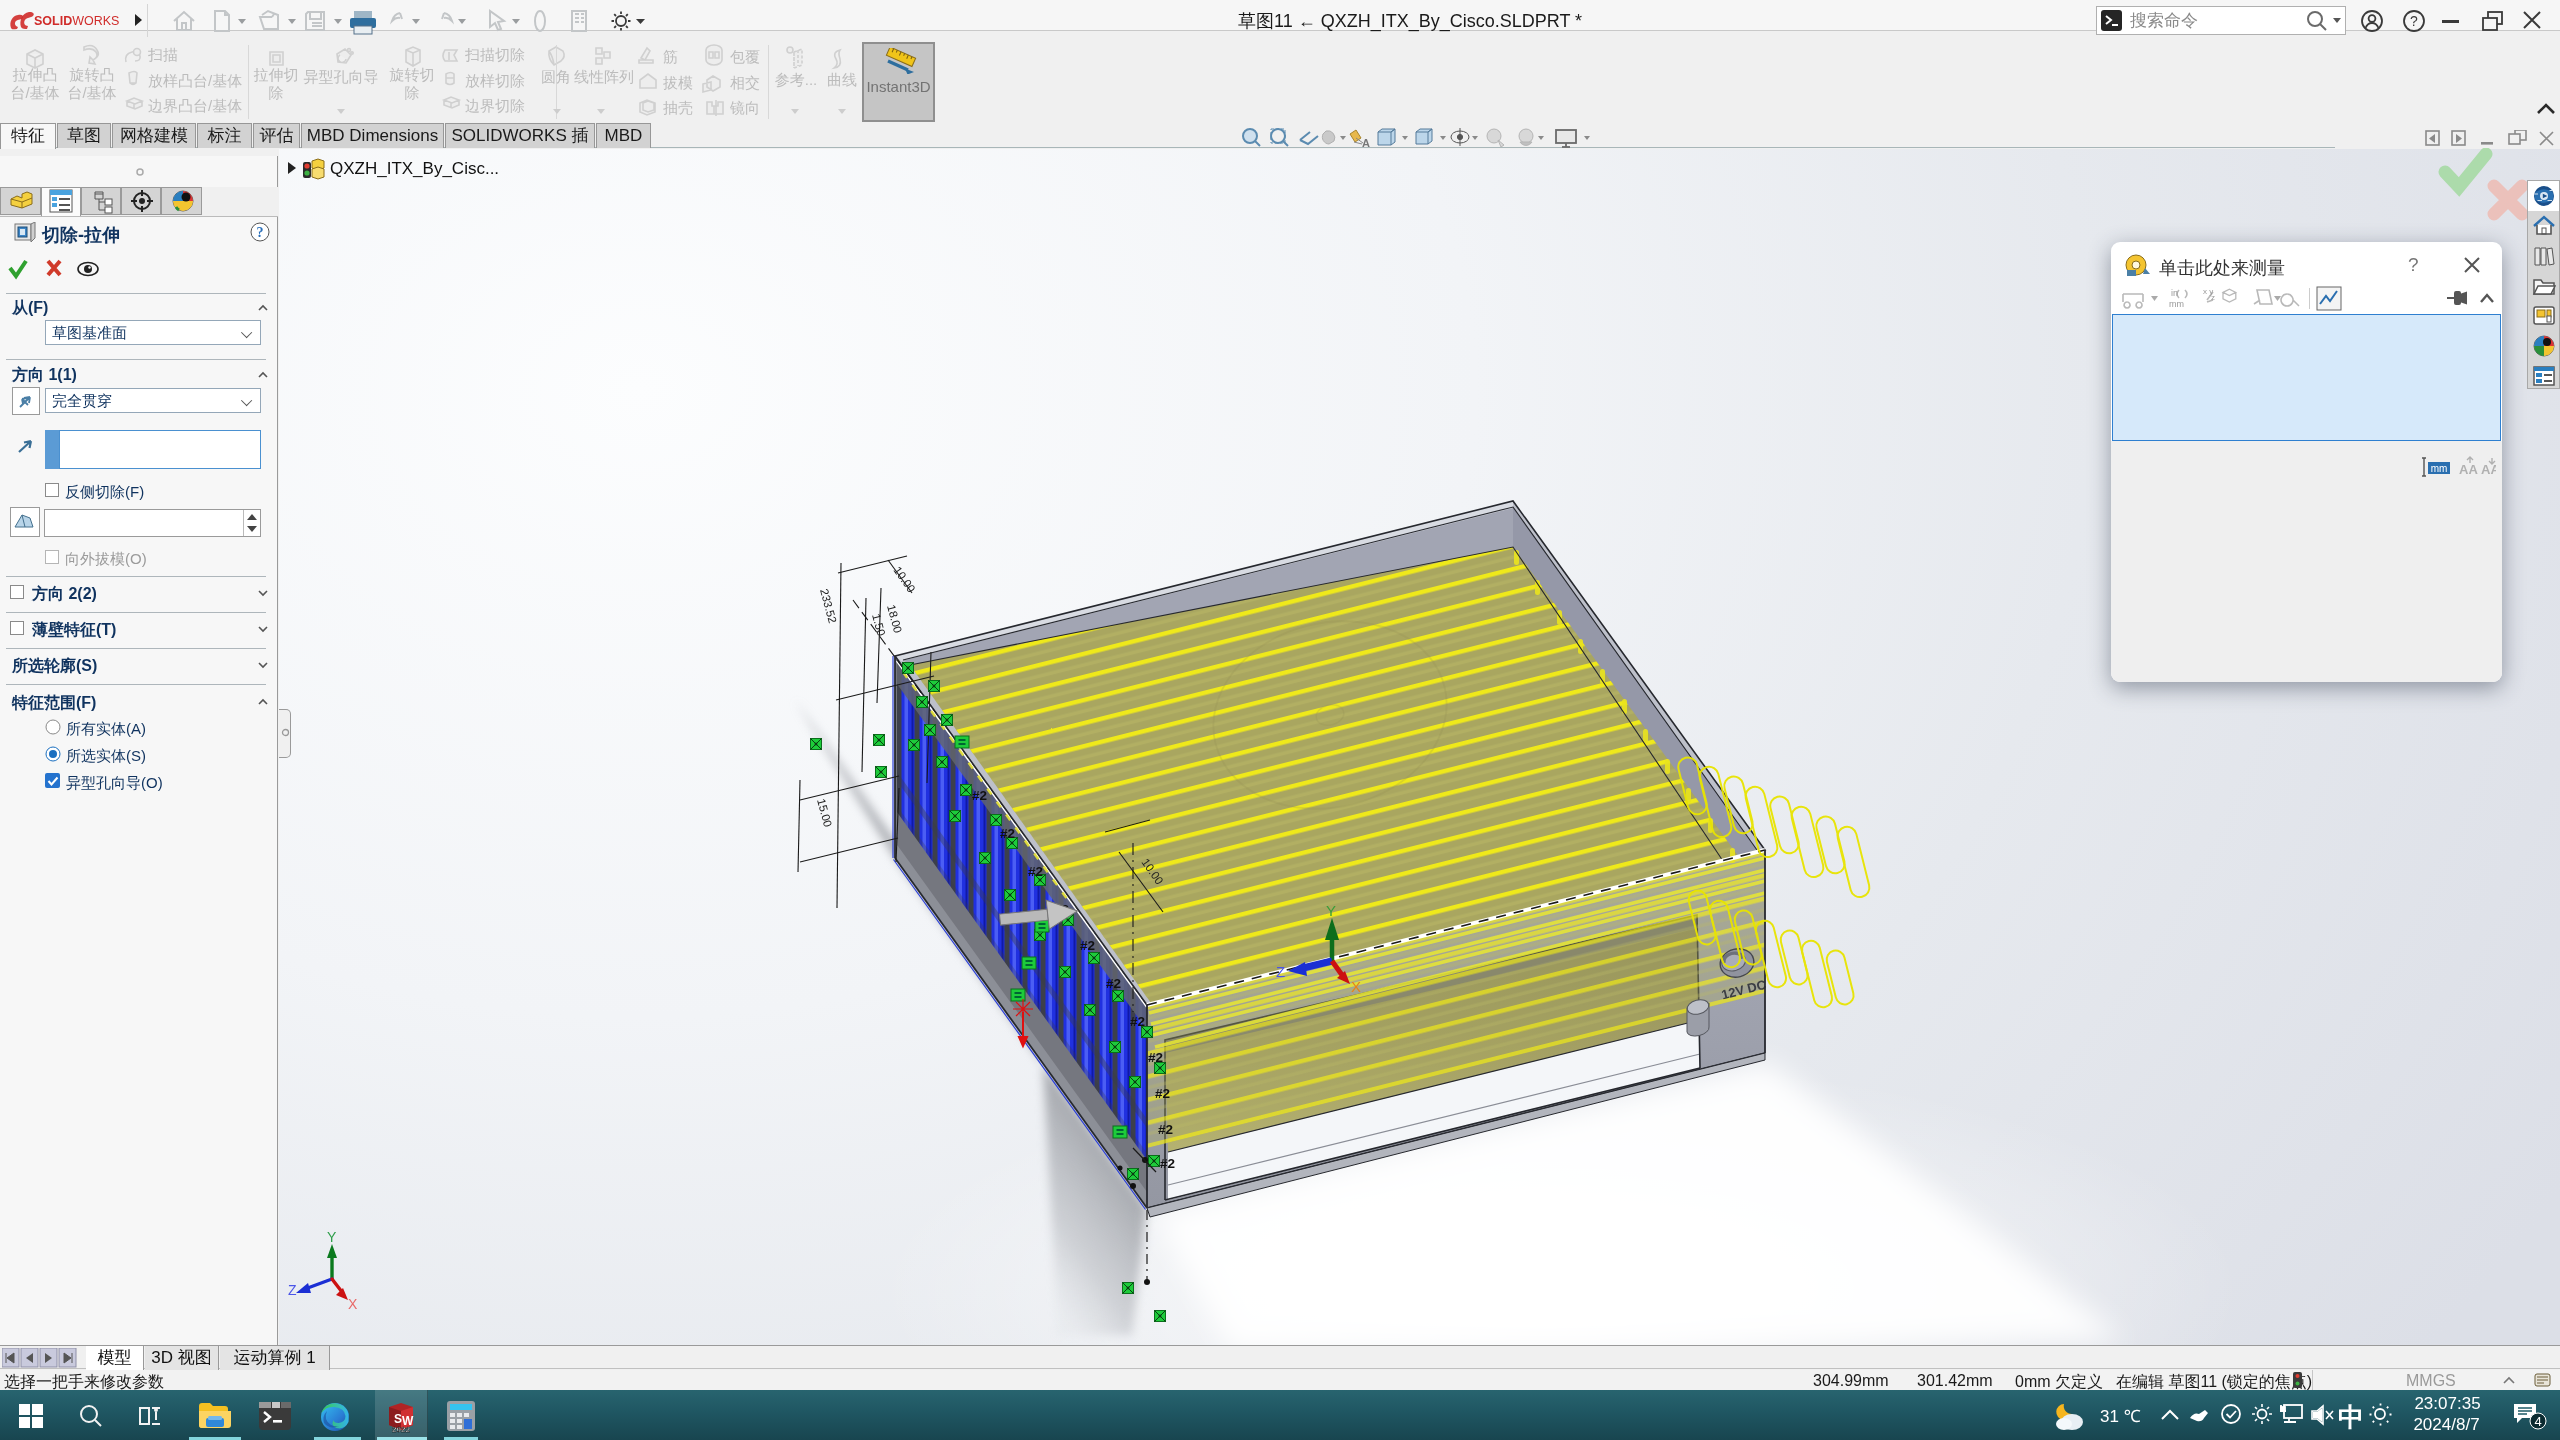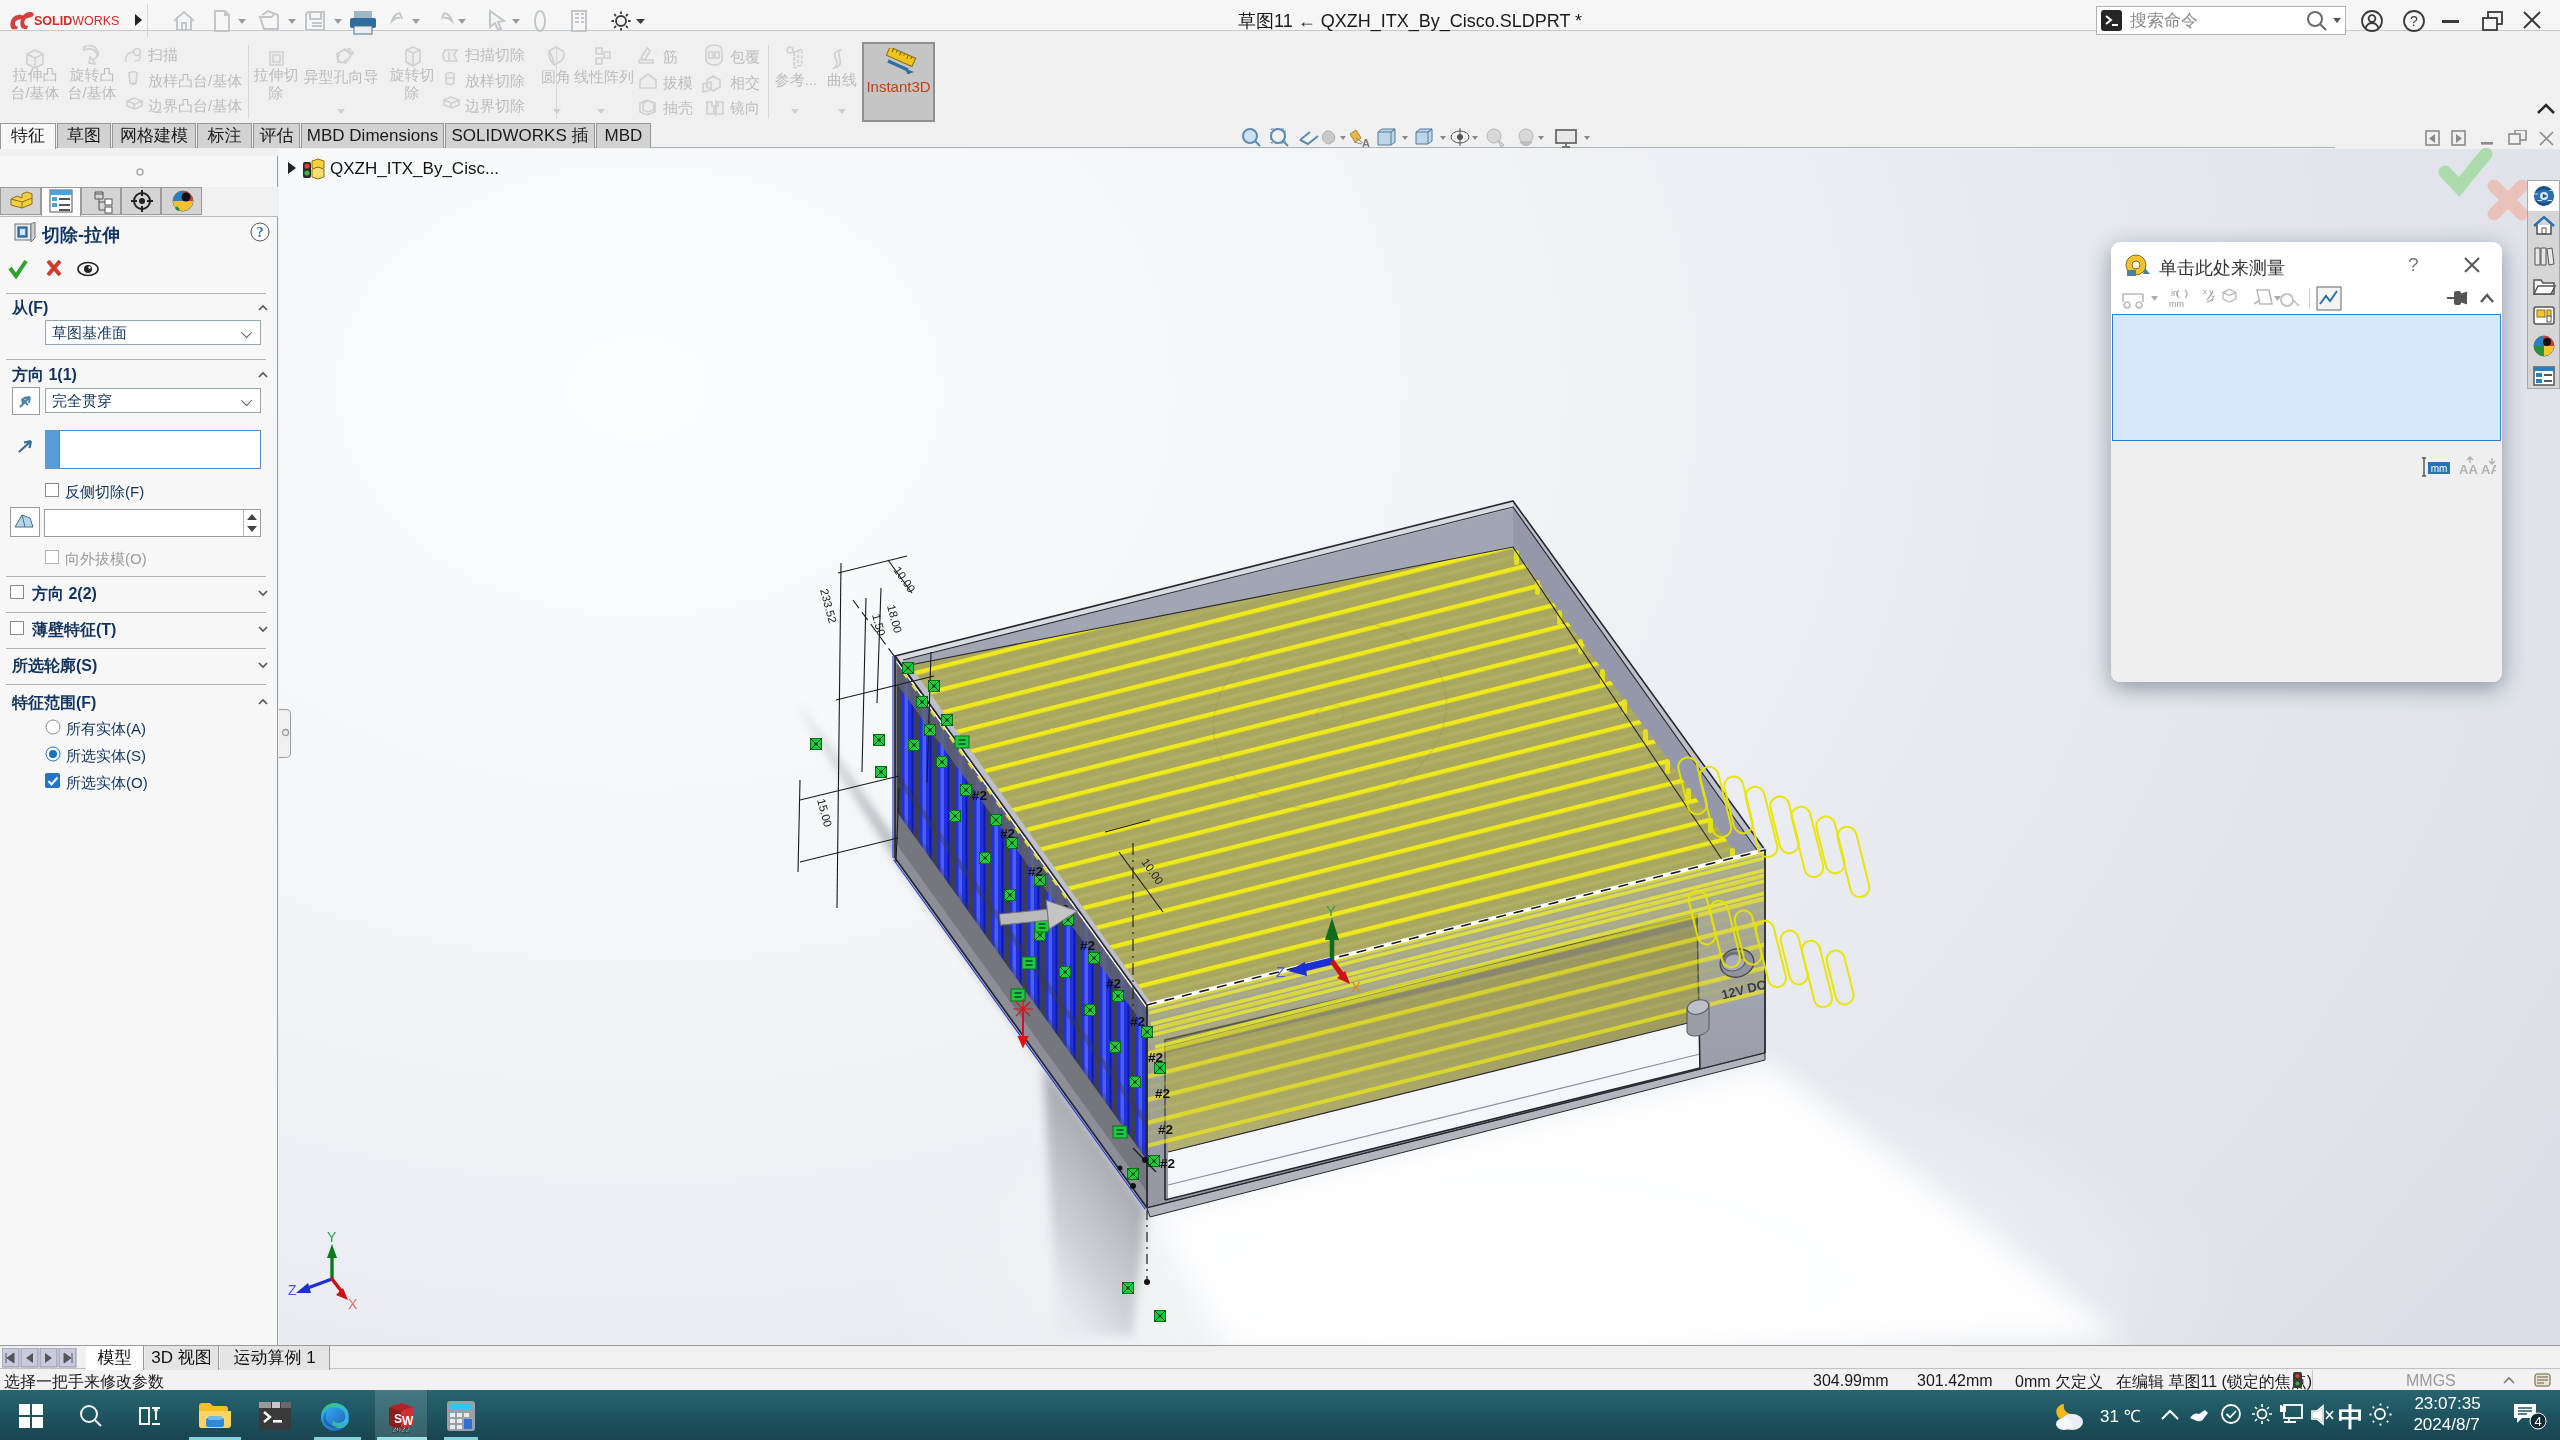--- a/index.html
+++ b/index.html
@@ -214,21 +214,21 @@
   <svg class="abs" style="left:881px;top:6px" width="38" height="26" viewBox="0 0 38 26">
     <g transform="rotate(24 19 11)">
       <rect x="5" y="4" width="28" height="9" fill="#f0c419" stroke="#8a6d1a"></rect>
       <g stroke="#7a5e10" stroke-width="1">
           <path d="M9 4 v4 M13 4 v2.6 M17 4 v4 M21 4 v2.6 M25 4 v4 M29 4 v2.6"></path>
         </g>
     </g>
     <path d="M7 13 l20 9" stroke="#2e6e9e" stroke-width="3.4"></path>
     <path d="M33 24 l-9 -3.5 l2.5 6 Z" fill="#2e6e9e"></path>
   </svg>
-  <div class="abs" style="left:862px;top:36px;width:73px;text-align:center;font-size:15px;color:#c2410c">Instant3D</div>
+  <div class="abs" style="left:862px;top:36px;width:73px;text-align:center;font-size:15px;color:#737373">Instant3D</div>
   <svg class="abs" style="left:2536px;top:60px" width="20" height="14">
       <path d="M2 11 l8 -8 l8 8" stroke="#2a2a2a" stroke-width="2.6" fill="none"></path>
     </svg>
 </div>
 <div id="tabrow">
   <div class="cmtab active" style="left:0px;width:56px">特征</div>
   <div class="cmtab" style="left:57px;width:54px">草图</div>
   <div class="cmtab" style="left:112px;width:84px">网格建模</div>
   <div class="cmtab" style="left:197px;width:55px">标注</div>
   <div class="cmtab" style="left:253px;width:47px">评估</div>
@@ -396,21 +396,21 @@
   <div class="abs pmtxt" style="left:66px;top:564px">所有实体(A)</div>
   <svg class="abs" style="left:45px;top:590px" width="18" height="18">
       <circle cx="8" cy="8" r="7" fill="#fff" stroke="#1a6fc0"></circle>
       <circle cx="8" cy="8" r="4" fill="#1a6fc0"></circle>
     </svg>
   <div class="abs pmtxt" style="left:66px;top:591px">所选实体(S)</div>
   <div class="abs" style="left:45px;top:617px;width:15px;height:15px;background:#2573ce;border-radius:2px"></div>
   <svg class="abs" style="left:46px;top:618px" width="14" height="14">
       <path d="M2.5 7 l3 3.5 l6 -7" stroke="#fff" stroke-width="2" fill="none"></path>
     </svg>
-  <div class="abs pmtxt" style="left:66px;top:618px">所选实体(O)</div>
+  <div class="abs pmtxt" style="left:66px;top:618px">异型孔向导(O)</div>
 </div>
 
 <div class="abs" style="left:279px;top:709px;width:12px;height:49px;background:#f0f0f0;border:1px solid #9a9a9a;border-left:none;border-radius:0 5px 5px 0;z-index:5"></div>
 <svg class="abs" style="left:281px;top:728px;z-index:6" width="10" height="10">
     <circle cx="4.5" cy="4.5" r="3" fill="none" stroke="#999" stroke-width="1.3"></circle>
   </svg>
 <div id="viewport"></div>
 <svg id="model" class="abs" style="left:0;top:0;z-index:3" width="2560" height="1440" viewBox="0 0 2560 1440">
  <defs>
   <clipPath id="vpclip">

